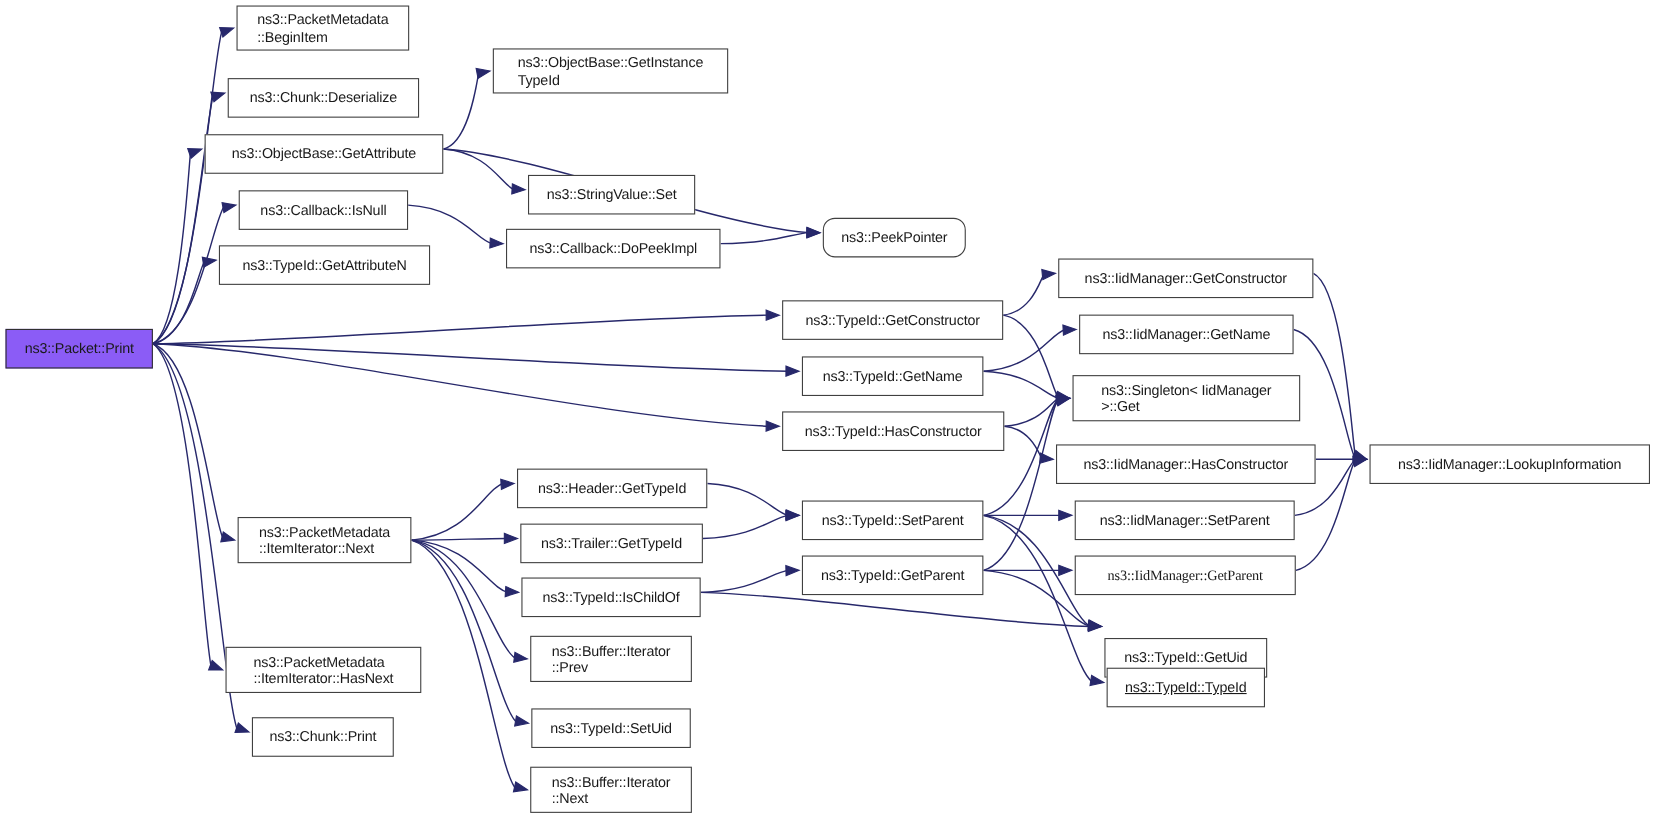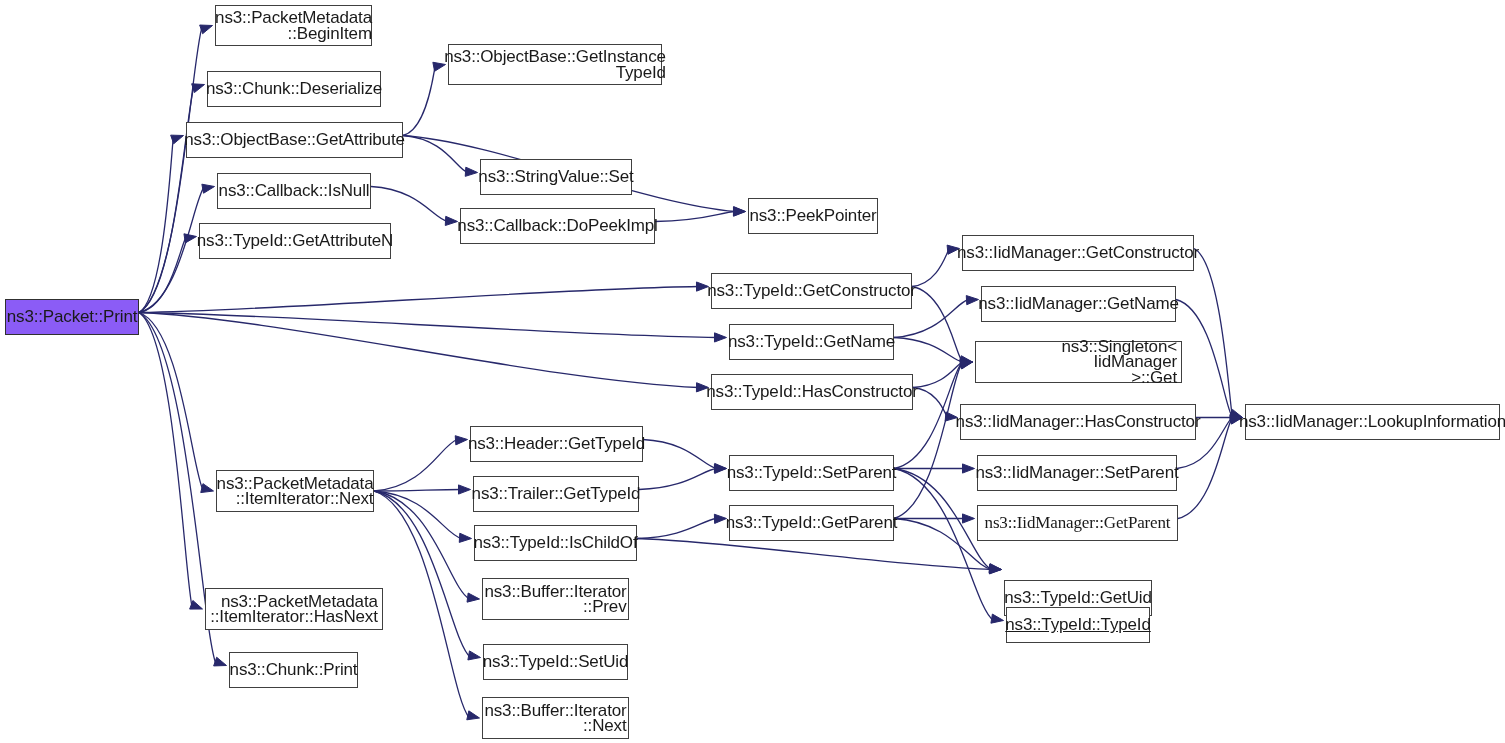--- a/index.html
+++ b/index.html
@@ -22,25 +22,25 @@
     width: 1505px;
     height: 743px;
     pointer-events: none;
   }
   .node {
     position: absolute;
     box-sizing: border-box;
     display: flex;
     align-items: center;
     justify-content: center;
-    text-align: right;
+    text-align: left;
     border: 1px solid #404040;
     background: #ffffff;
     color: #1a1a1a;
-    font-size: 17px;
+    font-size: 13px;
     line-height: 15.5px;
     letter-spacing: -0.15px;
     white-space: pre-line;
     padding: 17px 4px;
     z-index: 2;
   }
   .node.root {
     background: #8b5cf6;
     border-color: #303030;
   }
@@ -149,21 +149,21 @@
       <div class="node" style="left: 199px; top: 223px; width: 192px; height: 27px;">ns3::TypeId::GetAttributeN</div>
       <div class="node" style="left: 216px; top: 470px; width: 158px; height: 42px;">ns3::PacketMetadata
 ::ItemIterator::Next</div>
       <div class="node" style="left: 205px; top: 588px; width: 178px; height: 42px;">ns3::PacketMetadata
 ::ItemIterator::HasNext</div>
       <div class="node" style="left: 229px; top: 652px; width: 129px; height: 27px;">ns3::Chunk::Print</div>
       <div class="node" style="left: 448px; top: 44px; width: 214px; height: 41px;">ns3::ObjectBase::GetInstance
 TypeId</div>
       <div class="node" style="left: 480px; top: 159px; width: 152px; height: 27px;">ns3::StringValue::Set</div>
       <div class="node" style="left: 460px; top: 208px; width: 195px; height: 27px;">ns3::Callback::DoPeekImpl</div>
-      <div class="node" style="left: 748px; top: 198px; width: 130px; height: 20px;">ns3::PeekPointer</div>
+      <div class="node" style="left: 748px; top: 198px; width: 130px; height: 20px; border-radius: 11px;">ns3::PeekPointer</div>
       <div class="node" style="left: 711px; top: 273px; width: 201px; height: 27px;">ns3::TypeId::GetConstructor</div>
       <div class="node" style="left: 729px; top: 324px; width: 165px; height: 27px;">ns3::TypeId::GetName</div>
       <div class="node" style="left: 711px; top: 374px; width: 202px; height: 27px;">ns3::TypeId::HasConstructor</div>
       <div class="node" style="left: 470px; top: 426px; width: 173px; height: 27px;">ns3::Header::GetTypeId</div>
       <div class="node" style="left: 473px; top: 476px; width: 166px; height: 27px;">ns3::Trailer::GetTypeId</div>
       <div class="node" style="left: 474px; top: 525px; width: 163px; height: 27px;">ns3::TypeId::IsChildOf</div>
       <div class="node" style="left: 482px; top: 578px; width: 147px; height: 42px;">ns3::Buffer::Iterator
 ::Prev</div>
       <div class="node" style="left: 483px; top: 644px; width: 145px; height: 27px;">ns3::TypeId::SetUid</div>
       <div class="node" style="left: 482px; top: 697px; width: 147px; height: 42px;">ns3::Buffer::Iterator

